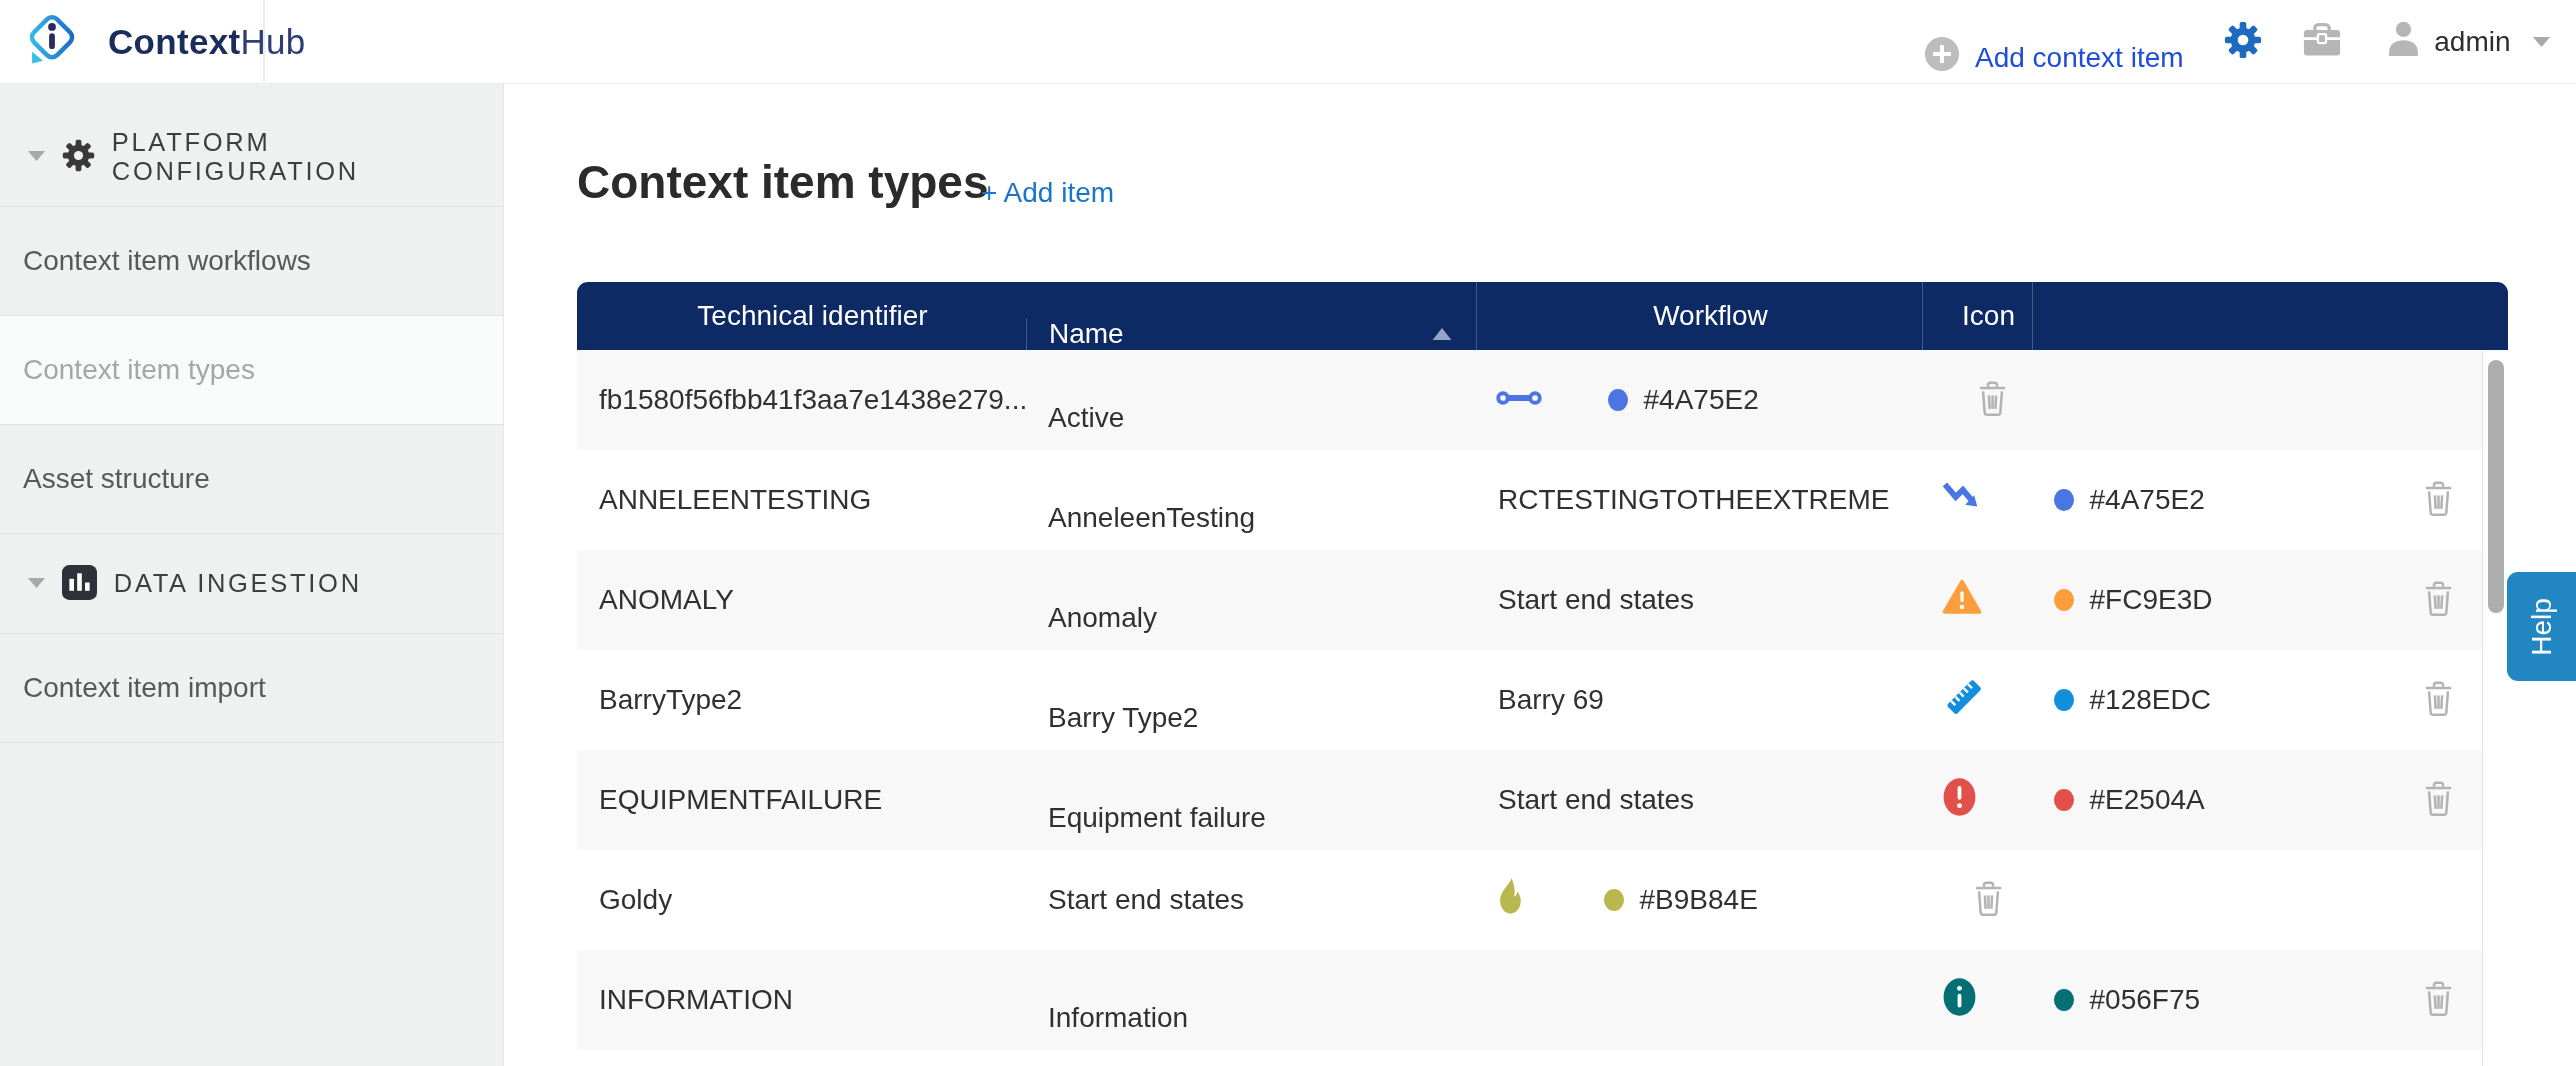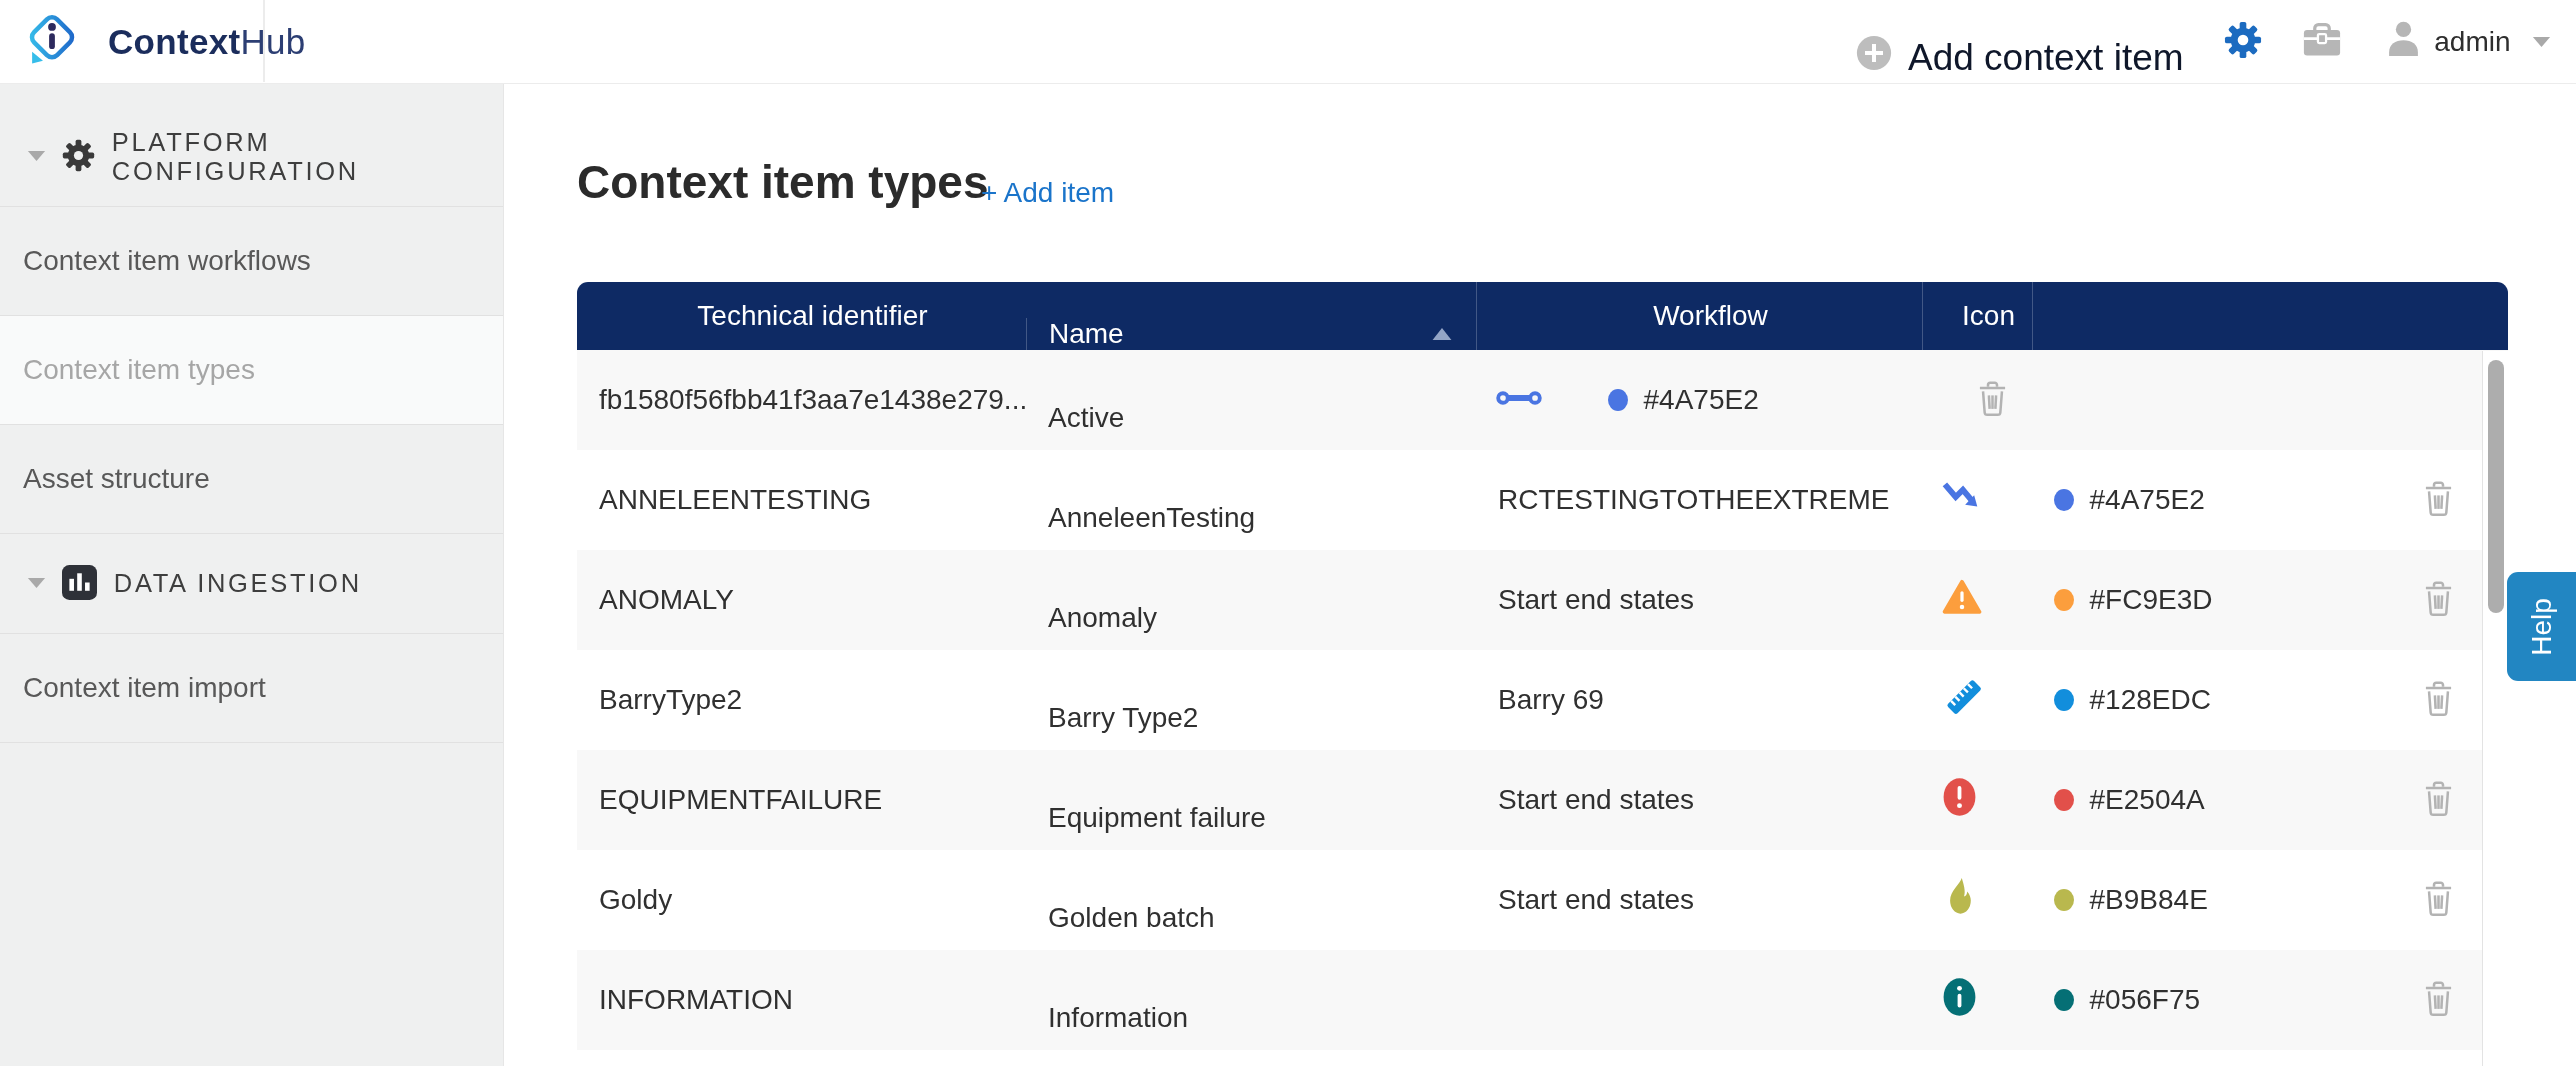--- a/index.html
+++ b/index.html
@@ -8,21 +8,21 @@
 
   
   .topbar { position:absolute; left:0; top:0; width:2576px; height:84px; background:#fff;
             border-bottom:1.8px solid #ececec; display:flex; align-items:center; z-index:5; }
   .logo-wrap { display:flex; align-items:center; gap:28px; padding-left:24px; height:100%; }
   .logo-divider { position:absolute; left:263px; top:0; height:82px; width:1.8px; background:#ececec; }
   .wordmark { font-size:35px; color:#1c2e5e; letter-spacing:0.3px; white-space:nowrap; }
   .wordmark .bold { font-weight:700; color:#1b2d5c; }
   .wordmark .light { font-weight:400; color:#2c3e73; }
   .topbar-right { margin-left:auto; display:flex; align-items:center; padding-right:25.5px; }
-  .add-ctx { display:flex; align-items:center; gap:15.5px; font-size:37px; color:#0f172a; cursor:pointer;margin-top:32px; }
+  .add-ctx { display:flex; align-items:center; gap:15.5px; font-size:28px; color:#1d4ed8; cursor:pointer;margin-top:32px; }
   .icon-btn { margin-left:40px; display:flex; align-items:center; cursor:pointer; background:none; border:none; }
   .user-menu { margin-left:44px; display:flex; align-items:center; gap:13.7px; font-size:28px; color:#2e2e2e; cursor:pointer; }
   .user-menu .chev { margin-left:7.3px; display:flex; }
 
   
   .sidebar { position:absolute; left:0; top:84px; width:504px; height:983px; background:#eff0f0;
              border-right:0.9px solid #e6e6e6; padding-top:23px; }
   .sb-section { height:100px; display:flex; align-items:center; padding-left:27px; gap:16.4px;
                 border-bottom:0.9px solid #e1e1e1; cursor:pointer; }
   .sb-section-label { font-size:25.5px; letter-spacing:2.7px; color:#3e3e3e; }
@@ -358,21 +358,20 @@
                   <line x1="12" y1="16" x2="12.8" y2="31"></line>
                   <line x1="16" y1="16" x2="16" y2="31"></line>
                   <line x1="20" y1="16" x2="19.2" y2="31"></line>
                 </g>
               </svg></span>
           </button>
         </div>
       </div>
       <div class="tr even">
         <div class="td c0">Goldy</div>
-        <div class="td c1">Golden batch</div>
         <div class="td c2">Start end states</div>
         <div class="td c3">
           <span><svg width="36" height="42" viewBox="0 0 40 46">
               <path d="M22 2 C20 9 9 16 9 27 A11.5 14.5 0 0 0 32 27 C32 24 31 20.5 28 17 C28 20.5 26 22.5 24.5 22.5 C26.5 16.5 24 9 22 2 Z" fill="#B9B84E"></path>
             </svg></span>
         </div>
         <div class="td c4">
           <span class="dot" style="background: rgb(185, 184, 78);"></span>
           <span>#B9B84E</span>
         </div>

